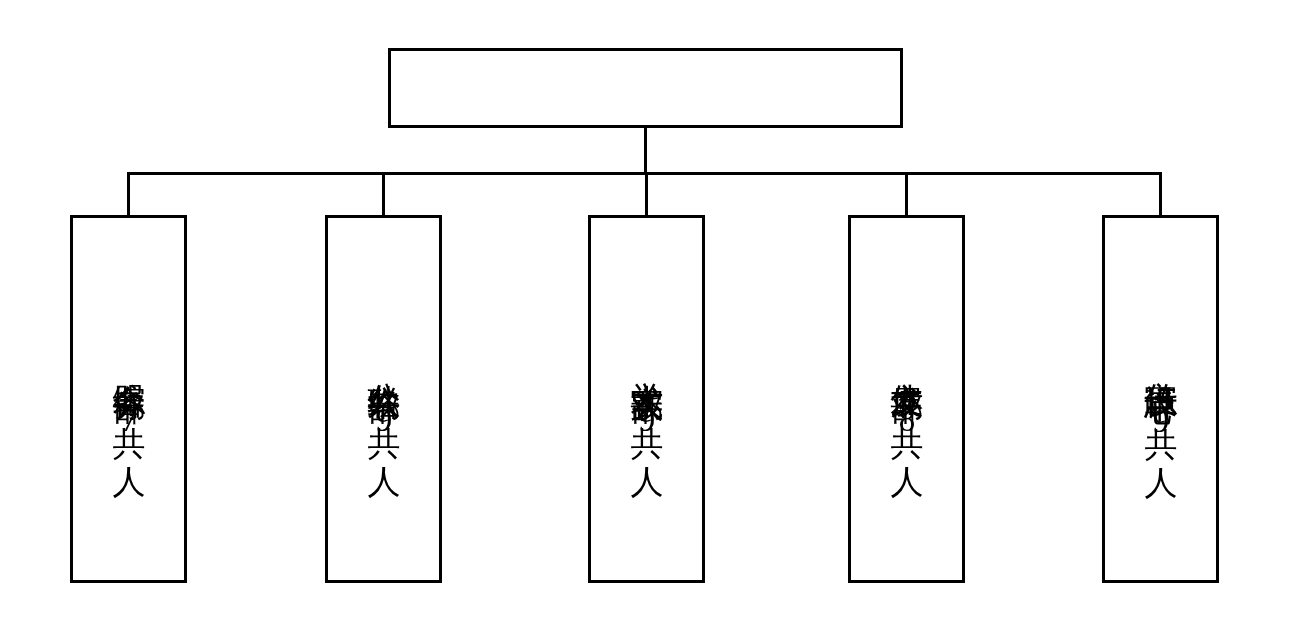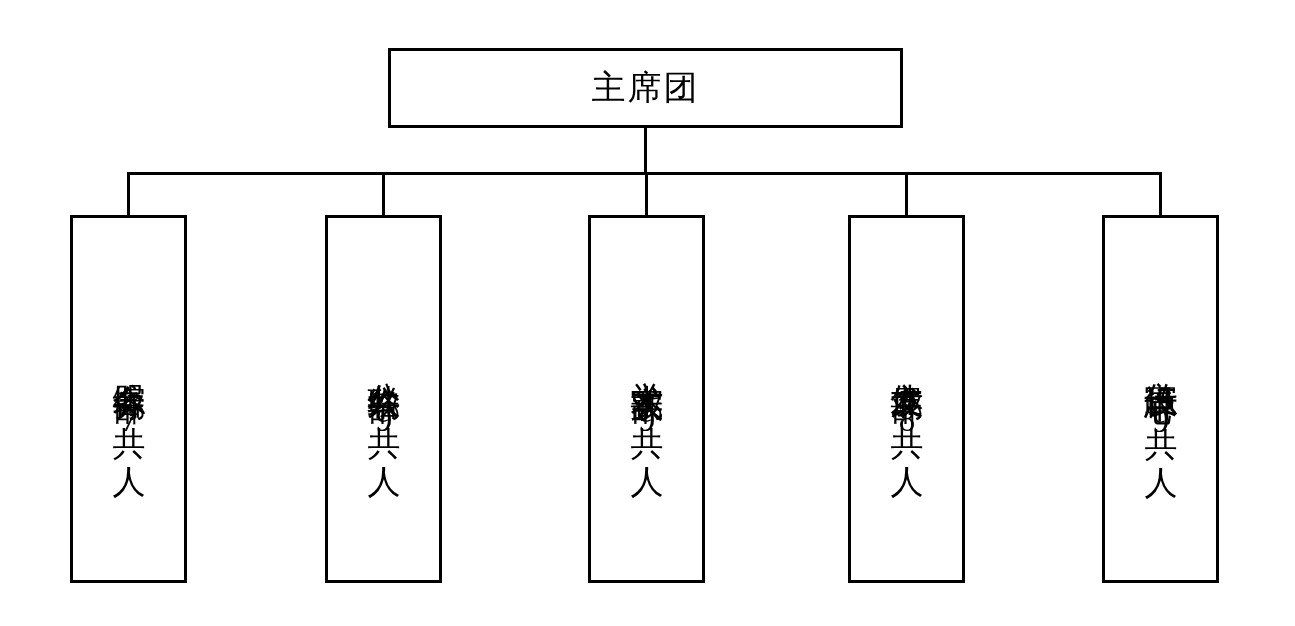--- a/index.html
+++ b/index.html
@@ -61,21 +61,20 @@
   }
   .line.v { width: 3px; }
   .line.h { height: 3px; }
 </style>
 </head>
 <body>
 
 <div class="canvas">
 
   <div class="root-box">
-    <span>主席团</span>
   </div>
 
   <div class="line v" style="left:644px; top:128px; height:47px"></div>
 
   <div class="line h" style="left:127px; top:172px; width:1035px"></div>
 
   <div class="line v" style="left:127px;  top:172px; height:43px"></div>
   <div class="line v" style="left:382px;  top:172px; height:43px"></div>
   <div class="line v" style="left:645px;  top:172px; height:43px"></div>
   <div class="line v" style="left:905px;  top:172px; height:43px"></div>

